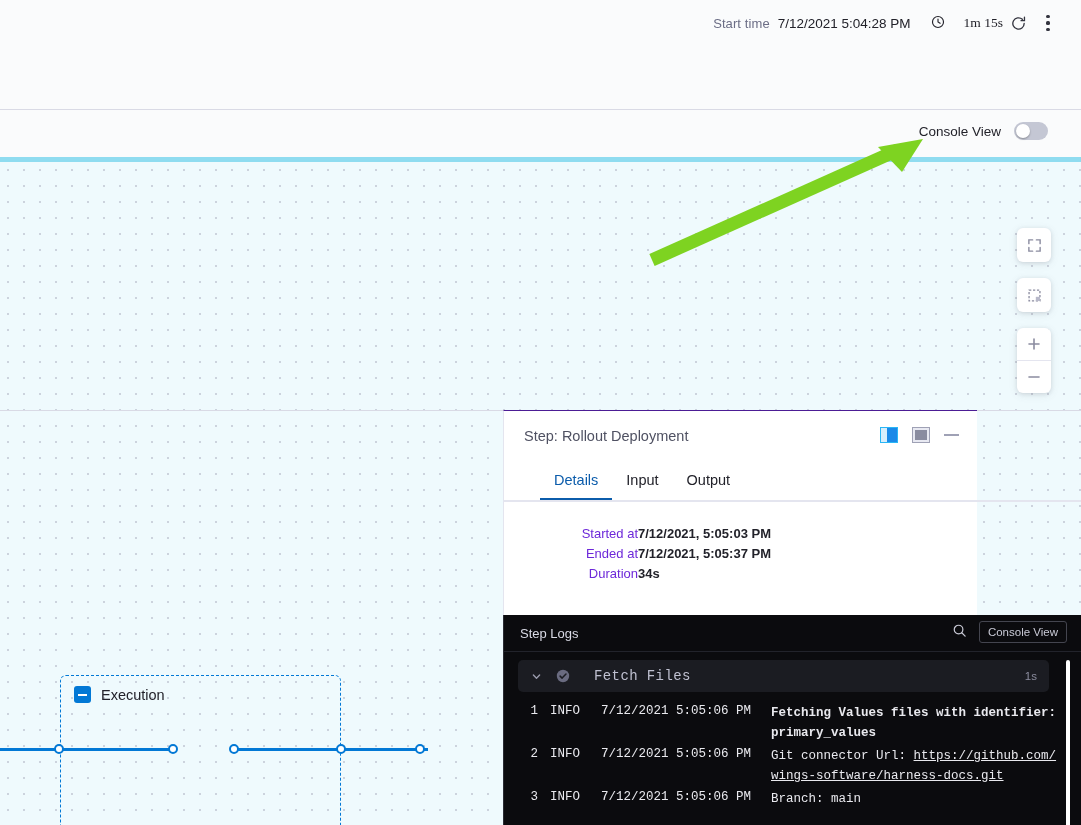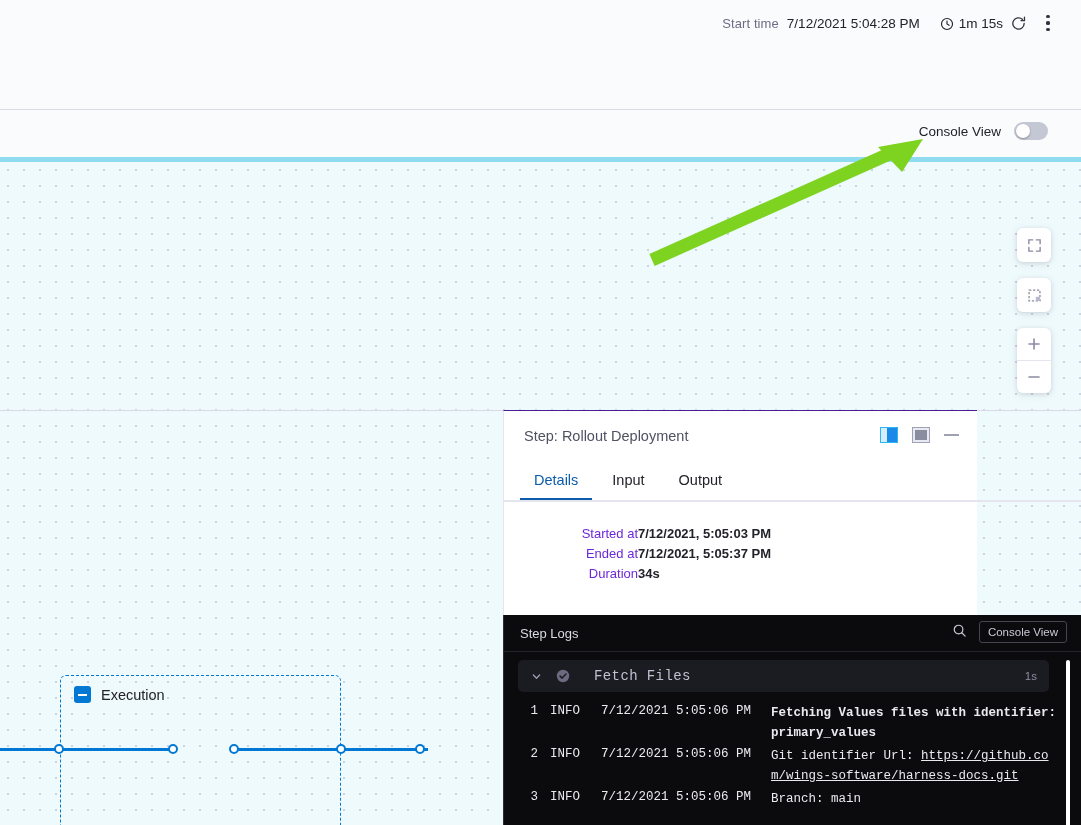--- a/index.html
+++ b/index.html
@@ -17,21 +17,21 @@
     background: #fafbfc;
     border-bottom: 1px solid #d9dae5;
   }
   .topbar-inner {
     position: absolute; right: 18px; top: 7px;
     display: flex; align-items: center; gap: 0;
     height: 32px;
   }
   .lbl-start { color: #6b6d85; font-size: 13px; letter-spacing: .1px; }
   .val-start { color: #22222a; font-size: 13.5px; font-weight: 500; margin-left: 8px; }
-  .dur-wrap { display: flex; align-items: flex-end; gap: 5px; margin-left: 20px; }
+  .dur-wrap { display: flex; align-items: flex-start; gap: 19px; margin-left: 20px; font-family: Liberation Serif, serif; }
   .dur-txt { color: #22222a; font-size: 13.5px; font-weight: 500; }
   .clock-ic { width: 14px; height: 14px; display:block; }
   .ic-btn { width: 30px; height: 30px; display:flex; align-items:center; justify-content:center; cursor:pointer; }
   .ic-btn:first-of-type { margin-left: 22px; }
   .kebab { display:flex; flex-direction:column; gap:3px; align-items:center; }
   .kebab i { width:3.2px; height:3.2px; border-radius:50%; background:#33343f; display:block; }
 
   
   .cvrow {
     position: absolute; left: 0; top: 111px; width: 1081px; height: 46px;
@@ -119,21 +119,21 @@
   }
   .panel-icons { position:absolute; right:18px; top:16px; display:flex; align-items:center; gap:14px; }
   .layout-ic { width:18px; height:16px; display:flex; cursor:pointer; }
   .layout-ic.active { border:1.6px solid #29b6f6; }
   .layout-ic.active .l { width:6px; background:#d6eefc; }
   .layout-ic.active .r { flex:1; background:#1a89e8; }
   .layout-ic.plain { border:1.6px solid #9fa1b5; padding:2px; background:#e8e9f2; }
   .layout-ic.plain .r { flex:1; background:#8a8ca0; }
   .minimize { width:15px; height:2px; background:#9fa1b5; cursor:pointer; }
 
-  .tabs { position:absolute; left:0; top:52px; width:578px; height:38px; display:flex; gap:6px; padding-left:16px;text-align:center; }
+  .tabs { position:absolute; left:0; top:52px; width:578px; height:38px; display:flex; gap:0; padding-left:36px;text-align:center; }
   .tab {
     font-size:14.5px; color:#22222a; padding: 0 14px; height:38px; line-height:34px;
     cursor:pointer; position:relative;
   }
   .tab.active { color:#0b5cab; font-weight:500; }
   .tab.active::after {
     content:""; position:absolute; left:0; right:0; bottom:0; height:3px; background:#0b5cab;
   }
   .tabs-rule { position:absolute; left:0; top:89px; width:578px; height:1.5px; background:#e4e5ef; }
 
@@ -368,21 +368,21 @@
         <div class="logrow">
           <span class="ln">1</span>
           <span class="lvl">INFO</span>
           <span class="lts">7/12/2021 5:05:06 PM</span>
           <span class="lmsg bold">Fetching Values files with identifier: primary_values</span>
         </div>
         <div class="logrow">
           <span class="ln">2</span>
           <span class="lvl">INFO</span>
           <span class="lts">7/12/2021 5:05:06 PM</span>
-          <span class="lmsg"><span>Git identifier Url: </span><a href="#">https://github.com/wings-software/harness-docs.git</a></span>
+          <span class="lmsg"><span>Git connector Url: </span><a href="#">https://github.com/wings-software/harness-docs.git</a></span>
         </div>
         <div class="logrow">
           <span class="ln">3</span>
           <span class="lvl">INFO</span>
           <span class="lts">7/12/2021 5:05:06 PM</span>
           <span class="lmsg">Branch: main</span>
         </div>
       </div>
 
       <div class="logs-rightgutter"></div>

